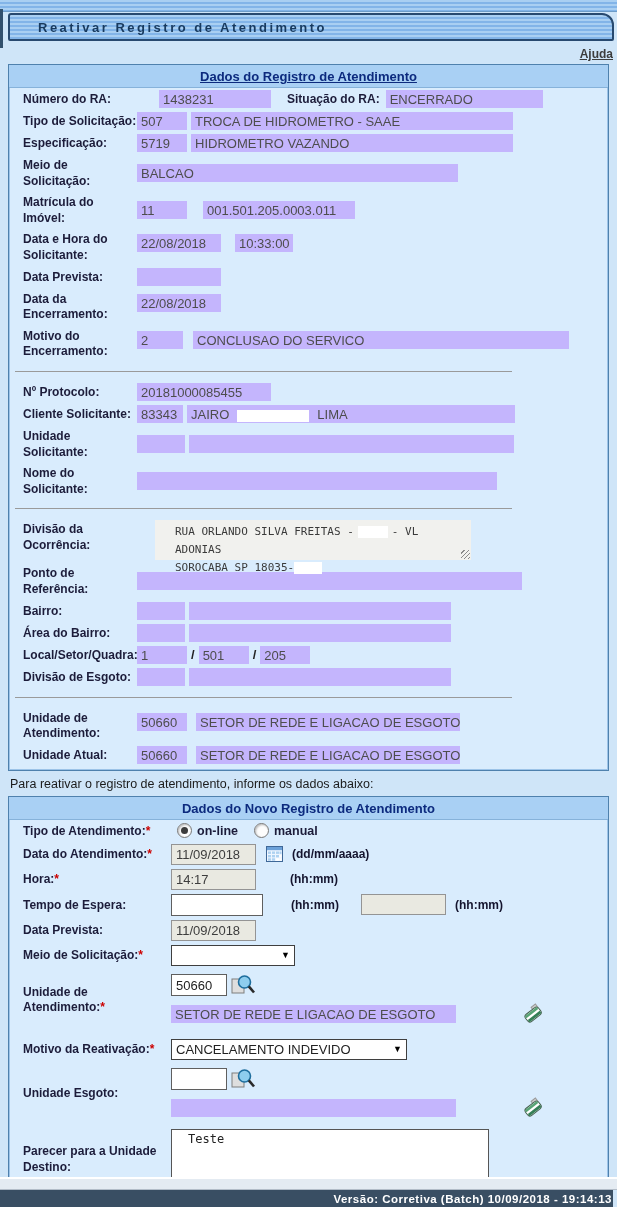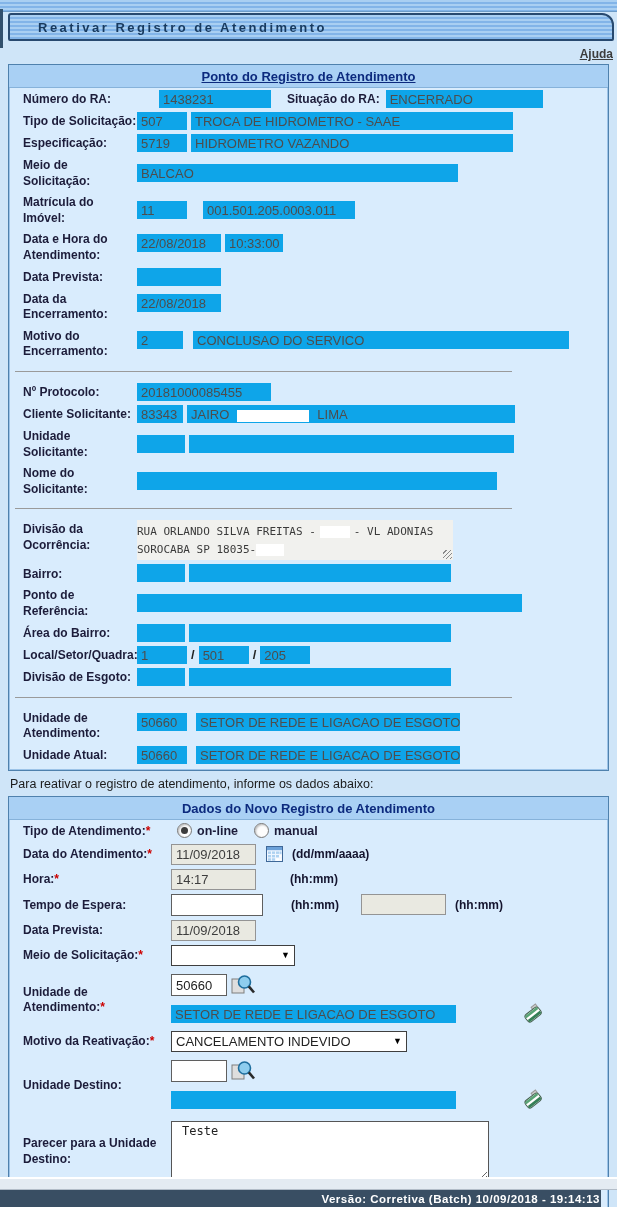--- a/index.html
+++ b/index.html
@@ -28,30 +28,30 @@
 
   .row { display:flex; align-items:center; padding:2px 6px 2px 14px; min-height:18px; }
   .row.top { align-items:flex-start; }
   .lbl { width:114px; min-width:114px; font-weight:bold; color:#1c1c3a; font-size:12px; line-height:1.3; padding-top:2px; }
   .s2 .lbl { width:148px; min-width:148px; }
   .ctl { display:flex; align-items:center; flex:1; flex-wrap:nowrap; }
   .ctl-stack { display:flex; flex-direction:column; gap:6px; }
   .inline-lbl { font-weight:bold; color:#1c1c3a; font-size:12px; margin:0 6px 0 12px; }
   .req { color:#cc0000; font-weight:bold; }
 
-  .f { background:#0ea5e9; color:#4d4d4d; font-size:13px; height:18px; line-height:15px;
+  .f { background:#c4b5fd; color:#4d4d4d; font-size:13px; height:18px; line-height:15px;
        padding:2px 4px 0; box-sizing:border-box; white-space:nowrap; overflow:hidden; margin-right:4px; }
   .redact { display:inline-block; background:#ffffff; height:12px; vertical-align:middle; }
 
   .slash { font-weight:bold; color:#222; margin:0 4px 0 0; }
   .divider { height:1px; background:#9a9a9a; margin:9px 96px 9px 6px; }
   .notice { color:#1b1b1b; font-size:12.5px; margin:6px 0 5px 2px; }
 
   .addr { background:#f1f1ee; color:#3a3a3a; font-family:"DejaVu Sans Mono", monospace;
-          font-size:11px; line-height:1.6; padding:3px 0; position:relative; box-sizing:border-box; }
+          font-size:11px; line-height:1.6; padding:3px 20px; position:relative; box-sizing:border-box;margin-left:18px; }
   .rh { position:absolute; right:1px; bottom:1px; width:9px; height:9px;
         background:repeating-linear-gradient(135deg, transparent 0 2px, #8a8a8a 2px 3px); }
 
   input.ro { background:#e9e9e1; border:1px solid #949494; height:21px; box-sizing:border-box;
              padding:1px 4px; font-size:13px; color:#3d3d3d; font-family:"Liberation Sans",sans-serif; }
   input.wi { background:#ffffff; border:1px solid #5f5f5f; height:22px; box-sizing:border-box;
              padding:1px 4px; font-size:13px; color:#222; font-family:"Liberation Sans",sans-serif; }
   .hint { font-weight:bold; color:#14142e; font-size:12px; margin-left:9px; white-space:nowrap; }
 
   .sel { background:#fff; border:1px solid #3f3f3f; height:21px; box-sizing:border-box;
@@ -61,50 +61,50 @@
 
   .radio { width:13px; height:13px; min-width:13px; border-radius:50%; background:#fdfdfd;
            border:1px solid #777; box-shadow:inset 1px 1px 2px #b9b9b9; display:inline-block;
            position:relative; margin:0 5px 0 6px; cursor:pointer; }
   .radio.on::after { content:""; position:absolute; left:3px; top:3px; right:3px; bottom:3px;
                      border-radius:50%; background:#3c3c3c; }
   .rlbl { font-weight:bold; color:#1c1c3a; font-size:12.5px; margin-right:10px; }
 
   textarea.ta { background:#fff; border:1px solid #555; box-sizing:border-box;
                 font-family:"DejaVu Sans Mono", monospace; font-size:12px; color:#222;
-                padding:2px 10px; resize:both; }
+                padding:2px 16px; resize:both; }
 
   .icon-btn { background:none; border:none; padding:0; margin:0; cursor:pointer; line-height:0; }
   .cal { margin-left:10px; }
   .mag { margin-left:4px; }
   .erase { margin-left:62px; }
 
   .prefooter { position:absolute; bottom:17px; left:0; right:0; height:10px;
                background:#e4ebf2; border-top:2px solid #ffffff; border-bottom:1px solid #b3bdc8; }
-  .footer { position:absolute; bottom:0; left:0; right:16px; height:17px; background:#394e63;
+  .footer { position:absolute; bottom:0; left:0; right:4px; height:17px; background:#394e63;
             display:flex; align-items:center; justify-content:flex-end; padding-right:1px; }
   .footer span { color:#ffffff; font-weight:bold; font-size:11.5px; letter-spacing:0.5px; white-space:nowrap; }
 </style>
 </head>
 <body>
 
 <div class="topband stripes"></div>
 <div class="frame-corner"></div>
 <div class="tab stripes">
   <span class="tab-title">Reativar Registro de Atendimento</span>
 </div>
 <div class="help-row">
   <a class="help-link">Ajuda</a>
 </div>
 
 <div class="content">
 
   <div class="box">
     <div class="box-title">
-      <span class="u">Ponto do Registro de Atendimento</span>
+      <span class="u">Dados do Registro de Atendimento</span>
     </div>
 
     <div class="row">
       <div class="lbl">Número do RA:</div>
       <div class="ctl">
         <div class="f" style="width:112px;margin-left:22px">1438231</div>
         <span class="inline-lbl">Situação do RA:</span>
         <div class="f" style="width:157px">ENCERRADO</div>
       </div>
     </div>
@@ -134,24 +134,24 @@
 
     <div class="row">
       <div class="lbl">Matrícula do Imóvel:</div>
       <div class="ctl">
         <div class="f" style="width:50px">11</div>
         <div class="f" style="width:152px;margin-left:12px">001.501.205.0003.011</div>
       </div>
     </div>
 
     <div class="row top">
-      <div class="lbl">Data e Hora do Atendimento:</div>
+      <div class="lbl">Data e Hora do Solicitante:</div>
       <div class="ctl" style="padding-top:4px">
         <div class="f" style="width:84px">22/08/2018</div>
-        <div class="f" style="width:58px;margin-left:0">10:33:00</div>
+        <div class="f" style="width:58px;margin-left:10px">10:33:00</div>
       </div>
     </div>
 
     <div class="row">
       <div class="lbl">Data Prevista:</div>
       <div class="ctl">
         <div class="f" style="width:84px"></div>
       </div>
     </div>
 
@@ -211,31 +211,31 @@
       <div class="ctl">
         <div class="addr" style="width:316px;height:40px">
           <span>RUA ORLANDO SILVA FREITAS -</span><span class="redact" style="width:30px;margin:0 4px"></span><span>- VL ADONIAS</span><br>
           <span>SOROCABA SP 18035-</span><span class="redact" style="width:28px"></span>
           <span class="rh"></span>
         </div>
       </div>
     </div>
 
     <div class="row">
+      <div class="lbl">Ponto de Referência:</div>
+      <div class="ctl">
+        <div class="f" style="width:385px"></div>
+      </div>
+    </div>
+
+    <div class="row">
       <div class="lbl">Bairro:</div>
       <div class="ctl">
         <div class="f" style="width:48px"></div>
         <div class="f" style="width:262px"></div>
-      </div>
-    </div>
-
-    <div class="row">
-      <div class="lbl">Ponto de Referência:</div>
-      <div class="ctl">
-        <div class="f" style="width:385px"></div>
       </div>
     </div>
 
     <div class="row">
       <div class="lbl">Área do Bairro:</div>
       <div class="ctl">
         <div class="f" style="width:48px"></div>
         <div class="f" style="width:262px"></div>
       </div>
     </div>
@@ -384,32 +384,32 @@
                   <rect x="3.2" y="7.7" width="15" height="2.6" fill="#58a375"></rect>
                   <rect x="3.2" y="12.6" width="15" height="2.8" fill="#357f57"></rect>
                 </g>
               </svg>
             </button>
           </div>
         </div>
       </div>
     </div>
 
-    <div class="row" style="margin-top:2px">
+    <div class="row" style="margin-top:10px">
       <div class="lbl"><span>Motivo da Reativação:</span><span class="req">*</span></div>
       <div class="ctl">
         <div class="sel" style="width:236px">
           <span>CANCELAMENTO INDEVIDO</span>
           <span class="arrow">▼</span>
         </div>
       </div>
     </div>
 
     <div class="row" style="margin-top:4px">
-      <div class="lbl">Unidade Destino:</div>
+      <div class="lbl">Unidade Esgoto:</div>
       <div class="ctl">
         <div class="ctl-stack">
           <div style="display:flex;align-items:center">
             <input class="wi" style="width: 56px;">
             <button class="icon-btn mag">
               <svg width="25" height="23" viewBox="0 0 25 23">
                 <rect x="1" y="5" width="12" height="14" fill="#dedede" stroke="#7e7e7e"></rect>
                 <circle cx="13.5" cy="8" r="6" fill="#8ecdee" stroke="#1e6e9e" stroke-width="1.6"></circle>
                 <line x1="17.8" y1="12.3" x2="23" y2="18.5" stroke="#2a2a2a" stroke-width="2.6"></line>
               </svg>

